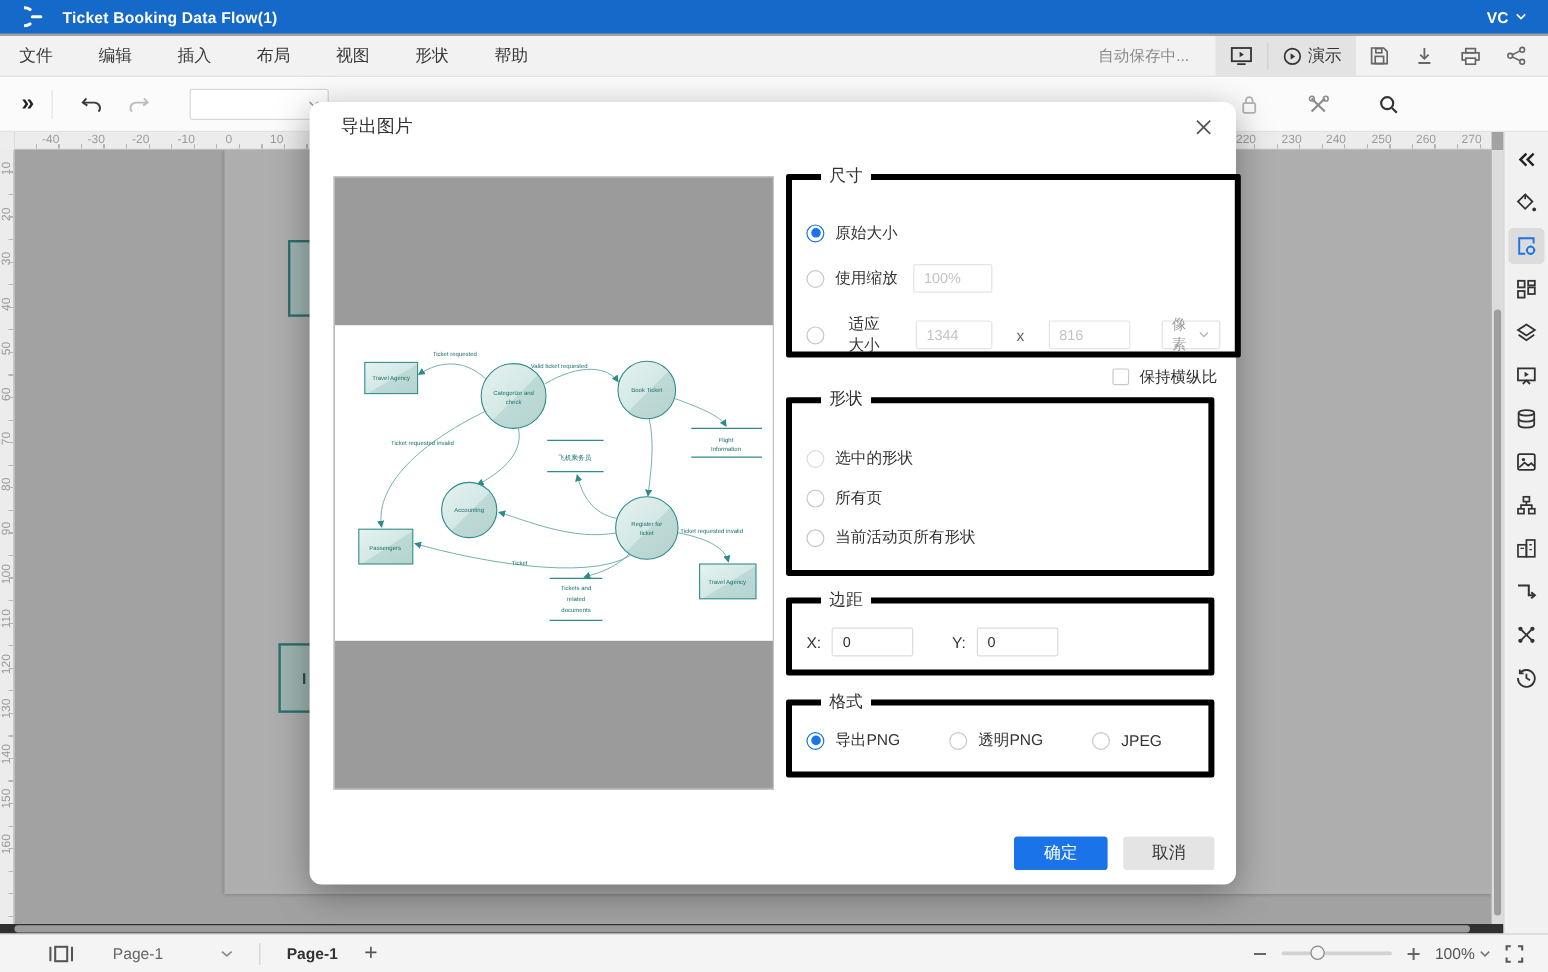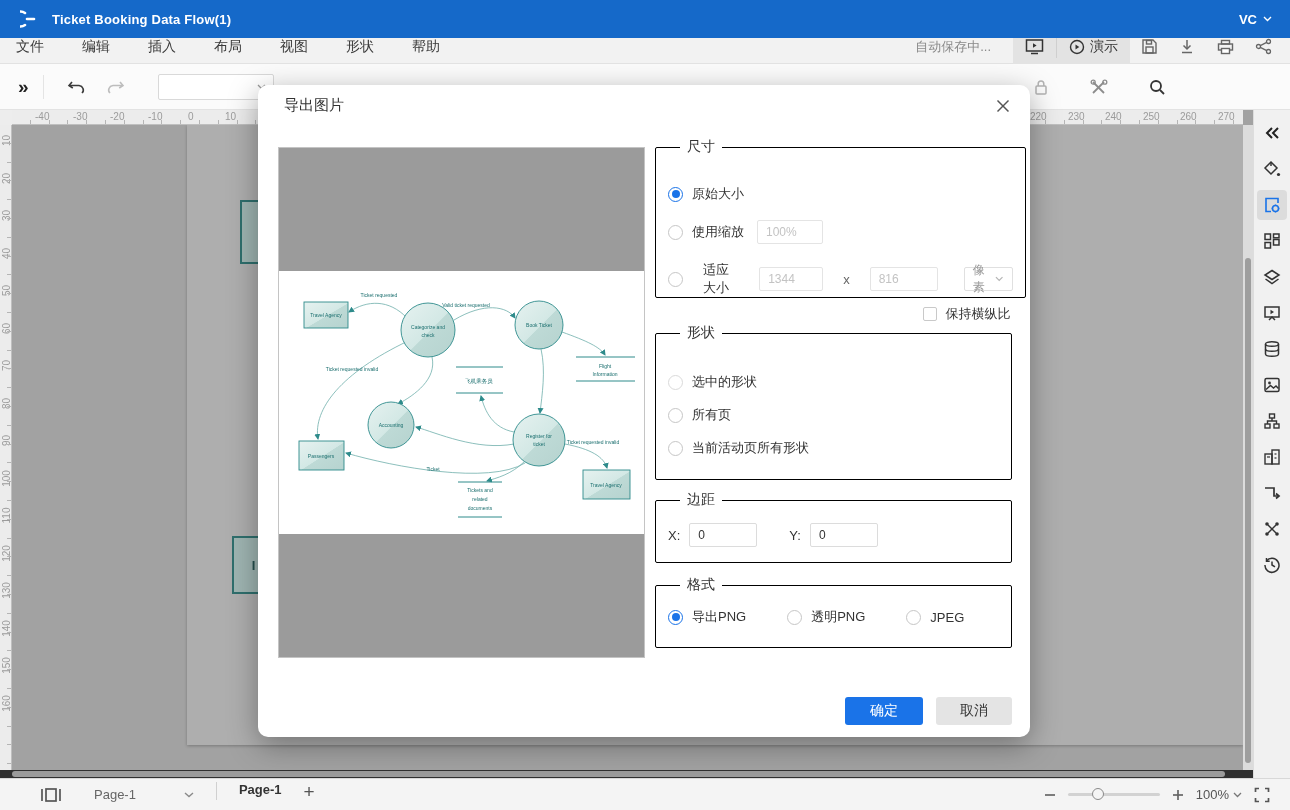--- a/index.html
+++ b/index.html
@@ -2,21 +2,21 @@
 <html><head>
 <meta charset="utf-8">
 <style>
   * { margin:0; padding:0; box-sizing:border-box; }
   html,body { width:1290px; height:810px; overflow:hidden;
     font-family:"Liberation Sans","DejaVu Sans",sans-serif; }
   body { position:relative; background:#A2A2A2; }
   svg { display:block; }
 
   
-  .titlebar { position:absolute; left:0; top:0; width:1290px; height:38px;
+  .titlebar { position:absolute; left:0; top:0; width:1290px; height:28px;
     background:#1569C9; display:flex; align-items:center; color:#fff; z-index:30; }
   .tb-logo { margin-left:20px; }
   .tb-title { margin-left:14px; font-size:13px; font-weight:bold; letter-spacing:.2px; }
   .tb-right { margin-left:auto; margin-right:18px; display:flex; align-items:center; gap:6px;
     font-size:13px; font-weight:bold; cursor:pointer; }
 
   
   .menubar { position:absolute; left:0; top:30px; width:1290px; height:34px;
     background:#F2F2F2; border-bottom:1px solid #E2E2E2; display:flex; align-items:center; z-index:29; }
   .menu-item { font-size:14px; color:#3A3A3A; margin-left:38px; cursor:pointer; }
@@ -74,42 +74,42 @@
   .sidebar { position:absolute; right:0; top:110px; width:37px; height:668px;
     background:#F1F1F1; border-left:1px solid #DDD; z-index:7;
     display:flex; flex-direction:column; align-items:center; padding-top:8px; }
   .sb-item { width:30px; height:30px; margin-bottom:6px; display:flex; align-items:center;
     justify-content:center; border-radius:4px; cursor:pointer; }
   .sb-item.active { background:#DCDCDC; }
 
   
   .bottombar { position:absolute; left:0; top:778px; width:1290px; height:32px;
     background:#F4F4F4; border-top:1px solid #D8D8D8; display:flex; align-items:center; z-index:30; }
-  .bb-left { display:flex; }
+  .bb-left { display:flex; align-items:center; }
   .bb-pagesel { display:flex; align-items:center; gap:10px; margin-left:24px; cursor:pointer; }
   .bb-pagesel .lbl { font-size:13px; color:#666; }
   .bb-divider { width:1px; height:18px; background:#D0D0D0; margin:0 22px; }
   .bb-tab { font-size:13px; font-weight:bold; color:#333; cursor:pointer; }
   .bb-add { font-size:19px; color:#555; margin-left:22px; cursor:pointer; line-height:1; }
   .bb-right { margin-left:auto; display:flex; align-items:center; margin-right:20px; gap:12px; }
   .zoom-track { position:relative; width:92px; height:3px; background:#D2D2D2; border-radius:2px; cursor:pointer; }
   .zoom-knob { position:absolute; left:24px; top:-5px; width:12px; height:12px; border-radius:50%;
     background:#F4F4F4; border:1.5px solid #8A8A8A; }
   .zoom-label { font-size:13px; color:#555; display:flex; align-items:center; gap:4px; cursor:pointer; }
 
   
   .dialog { position:absolute; left:258px; top:85px; width:772px; height:652px; background:#fff;
     border-radius:10px; box-shadow:0 8px 30px rgba(0,0,0,.35); z-index:20; }
   .dlg-title { position:absolute; left:26px; top:11px; font-size:15px; color:#333; }
   .dlg-close { position:absolute; right:16px; top:10px; width:22px; height:22px;
     display:flex; align-items:center; justify-content:center; cursor:pointer; }
   .preview { position:absolute; left:20px; top:62px; width:367px; height:511px;
     background:#9B9B9B; border:1px solid #C4C4C4; overflow:hidden; }
   .preview .sheet { position:absolute; left:0; top:123px; width:367px; height:263px; background:#fff; }
-  fieldset { position:absolute; left:397px; width:357px; border:1px solid #000000;
+  fieldset { position:absolute; left:397px; width:357px; border:5px solid #000000;
     border-radius:2px; padding:4px 12px 0 12px; }
   legend { font-size:14px; color:#333; padding:0 7px; margin-left:12px; }
   .row { display:flex; align-items:center; font-size:13px; color:#333; }
   .radio { width:15px; height:15px; border-radius:50%; border:1px solid #C6C6C6; background:#fff;
     flex:0 0 auto; position:relative; cursor:pointer; }
   .radio.sel { border-color:#1A73E8; }
   .radio.sel::after { content:''; position:absolute; inset:2.5px; border-radius:50%; background:#1A73E8; }
   .radio.dim { border-color:#DADADA; }
   .rlabel { margin-left:9px; cursor:default; }
   .checkbox { width:14px; height:14px; border:1px solid #C9C9C9; border-radius:2px; background:#fff; cursor:pointer; }

